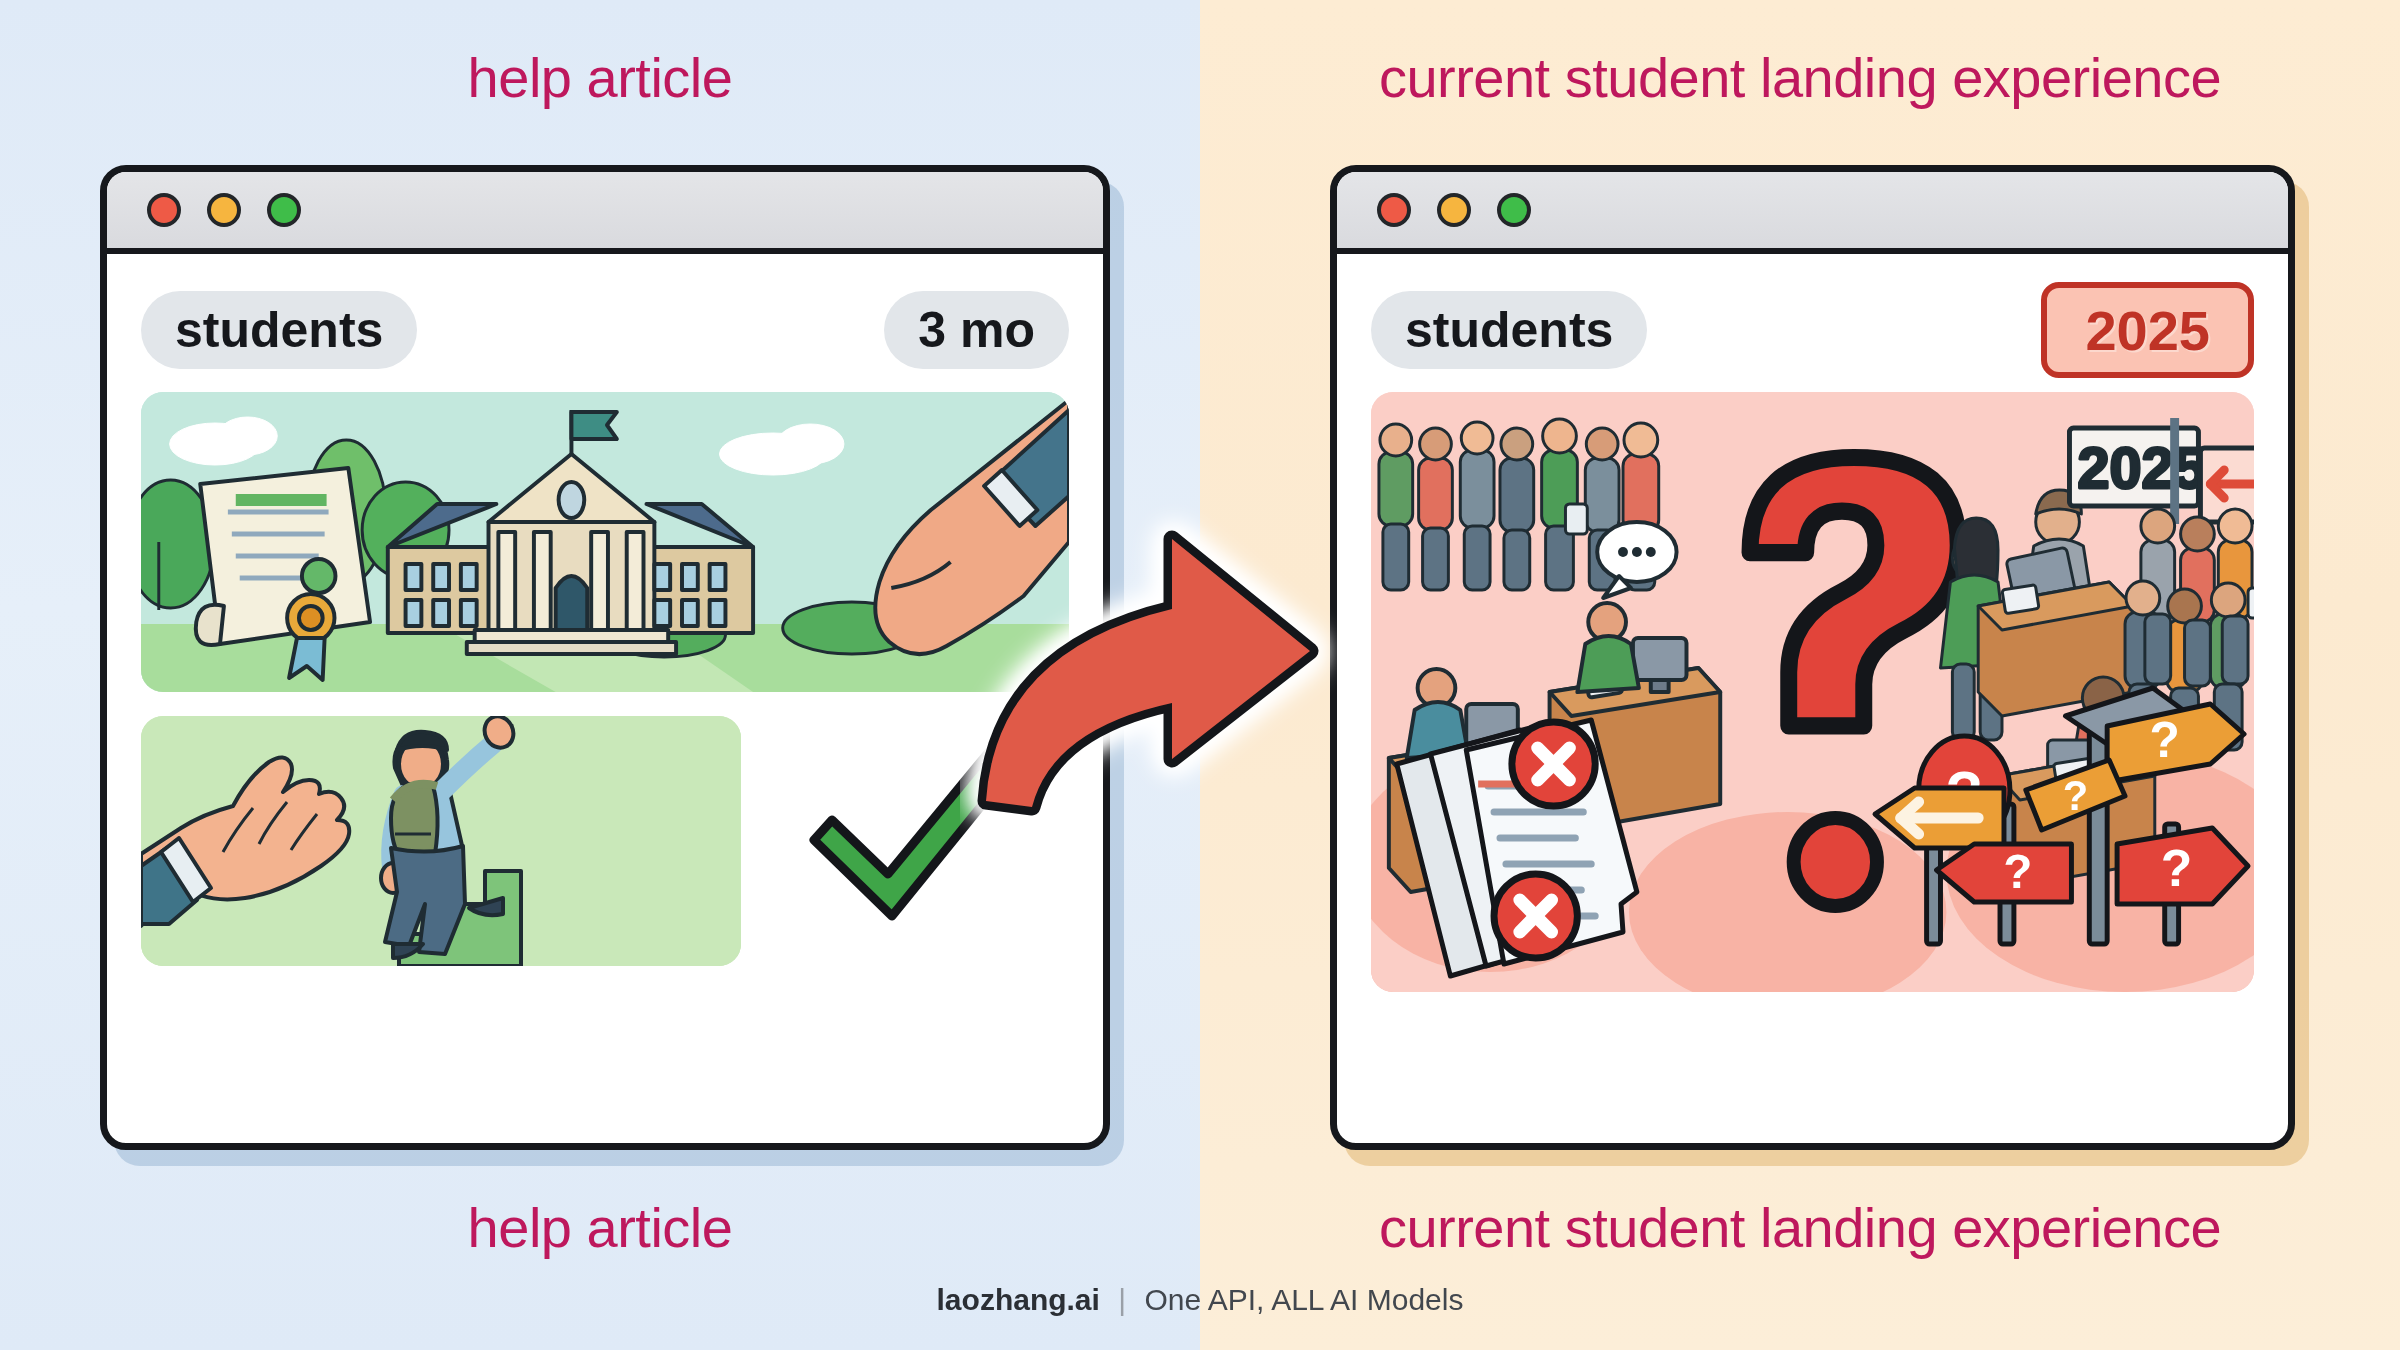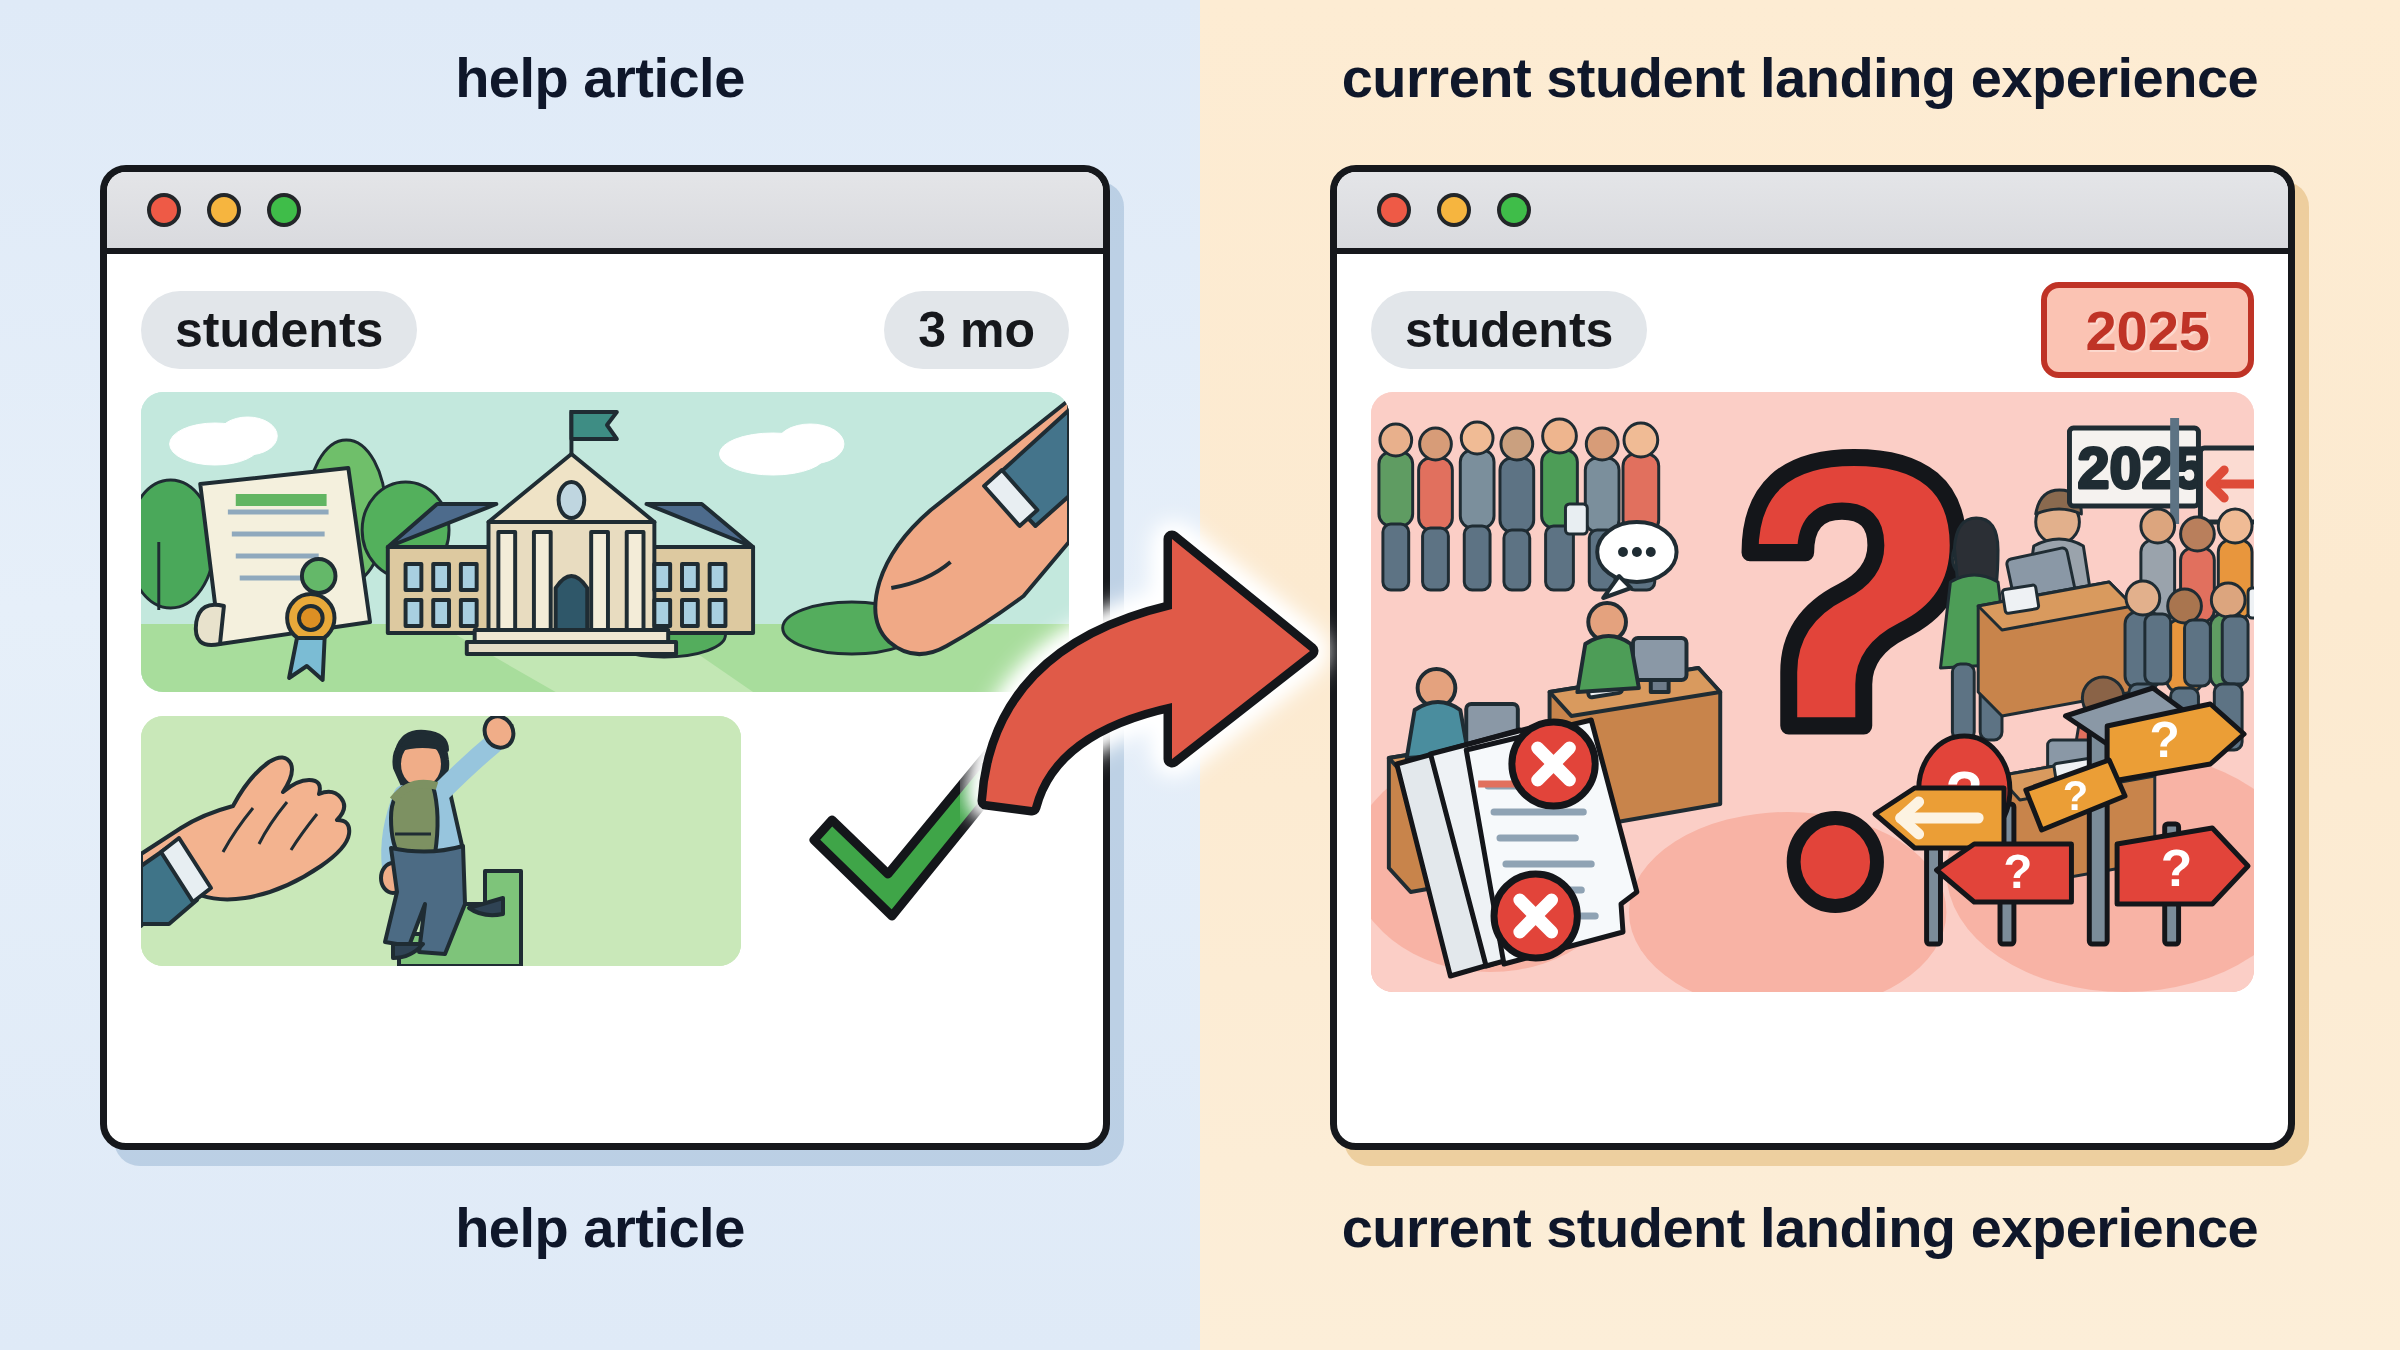--- a/index.html
+++ b/index.html
@@ -19,22 +19,22 @@
   }
 
   
   .bg-half { position: absolute; top: 0; height: 1350px; }
   .bg-left  { left: 0;      width: 1200px; background: linear-gradient(180deg,#dfeaf7 0%, #e6eff9 45%, #dfeaf7 100%); }
   .bg-right { left: 1200px; width: 1200px; background: linear-gradient(180deg,#fdecd3 0%, #fcead0 45%, #fceed8 100%); }
 
   
   .panel-title {
     position: absolute;
-    font-weight: bold;
-    color: #0f172a;
+    font-weight: normal;
+    color: #be185d;
     letter-spacing: -0.5px;
     white-space: nowrap;
   }
   .title-left-top  { left: 0;    width: 1200px; top: 45px;   text-align: center; font-size: 56px; }
   .title-right-top { left: 1200px; width: 1200px; top: 45px; text-align: center; font-size: 56px; }
   .title-left-bot  { left: 0;    width: 1200px; top: 1195px; text-align: center; font-size: 56px; }
   .title-right-bot { left: 1200px; width: 1200px; top: 1195px; text-align: center; font-size: 56px; }
 
   
   .window {
@@ -526,14 +526,19 @@
                L350 156
                L212 264
                L212 208
                q-120 26 -140 104 Z" fill="#e05a48" stroke="#14161a" stroke-width="17" stroke-linejoin="round" paint-order="stroke" style="filter: drop-shadow(0 0 11px #ffffff) drop-shadow(0 0 11px #ffffff) drop-shadow(0 0 7px #ffffff);"></path>
     </svg>
   </div>
 
   <div class="panel-title title-left-bot">help article</div>
   <div class="panel-title title-right-bot">current student landing experience</div>
 
+  <div class="watermark">
+    <span class="wm-brand">laozhang.ai</span>
+    <span class="wm-sep">|</span>
+    <span class="wm-tag">One API, ALL AI Models</span>
+  </div>
 
 </div>
 
 </body></html>

